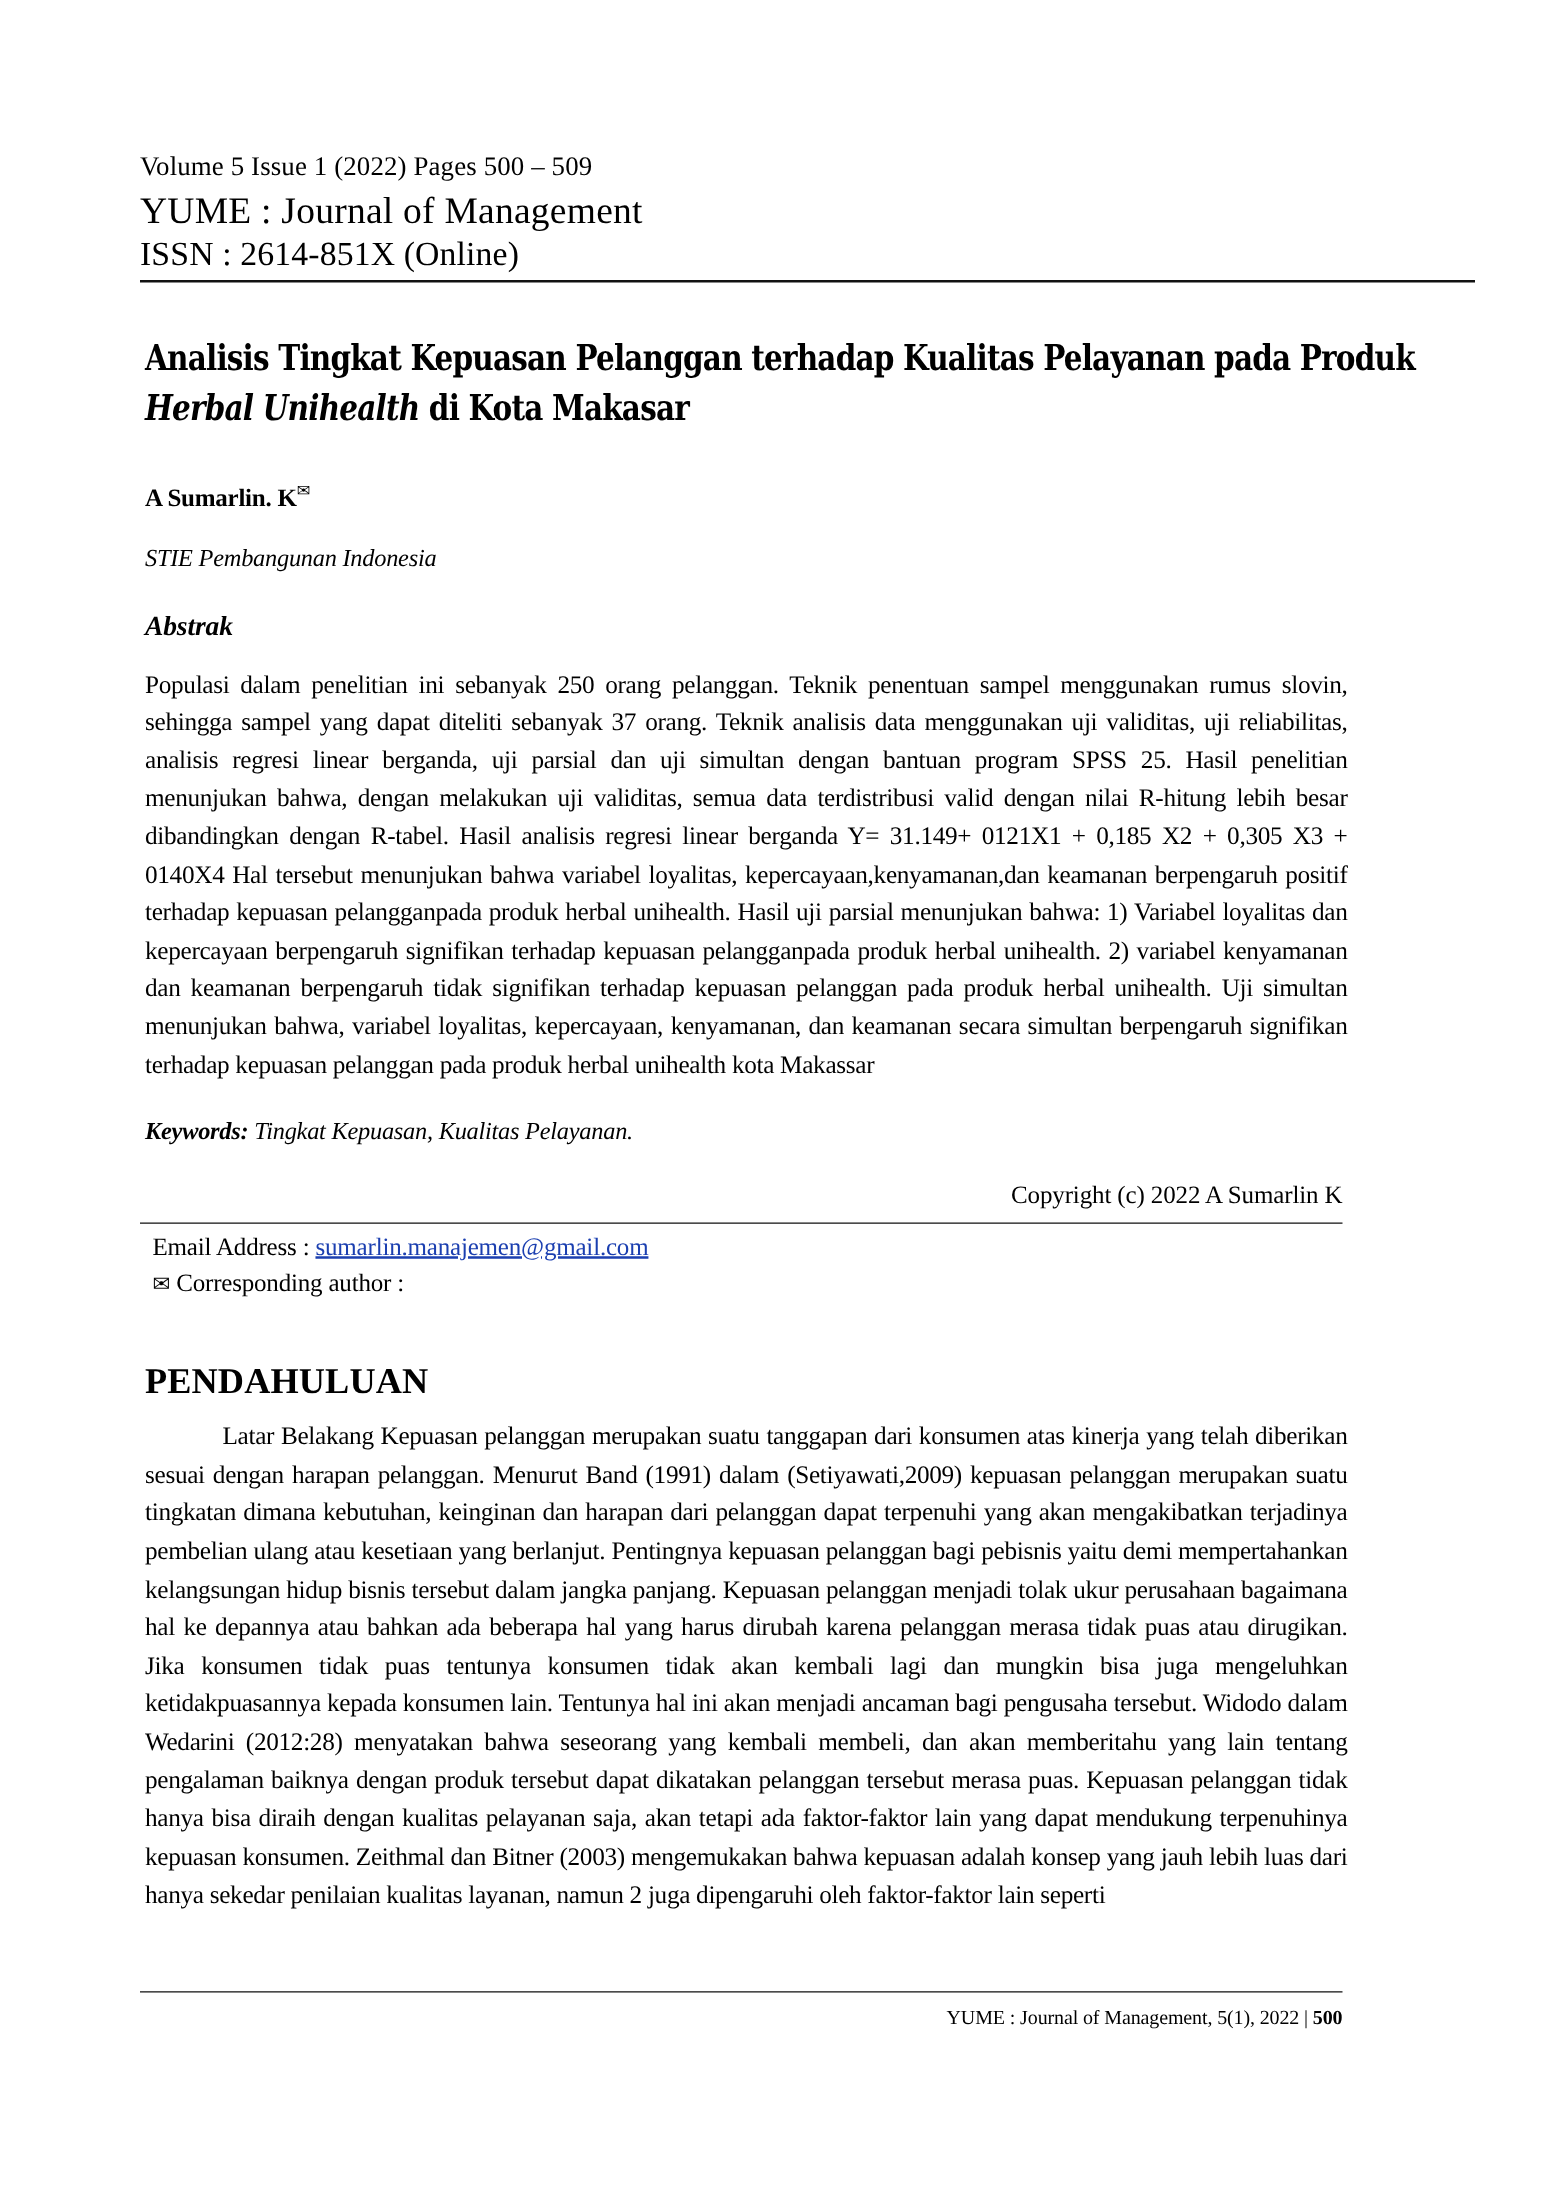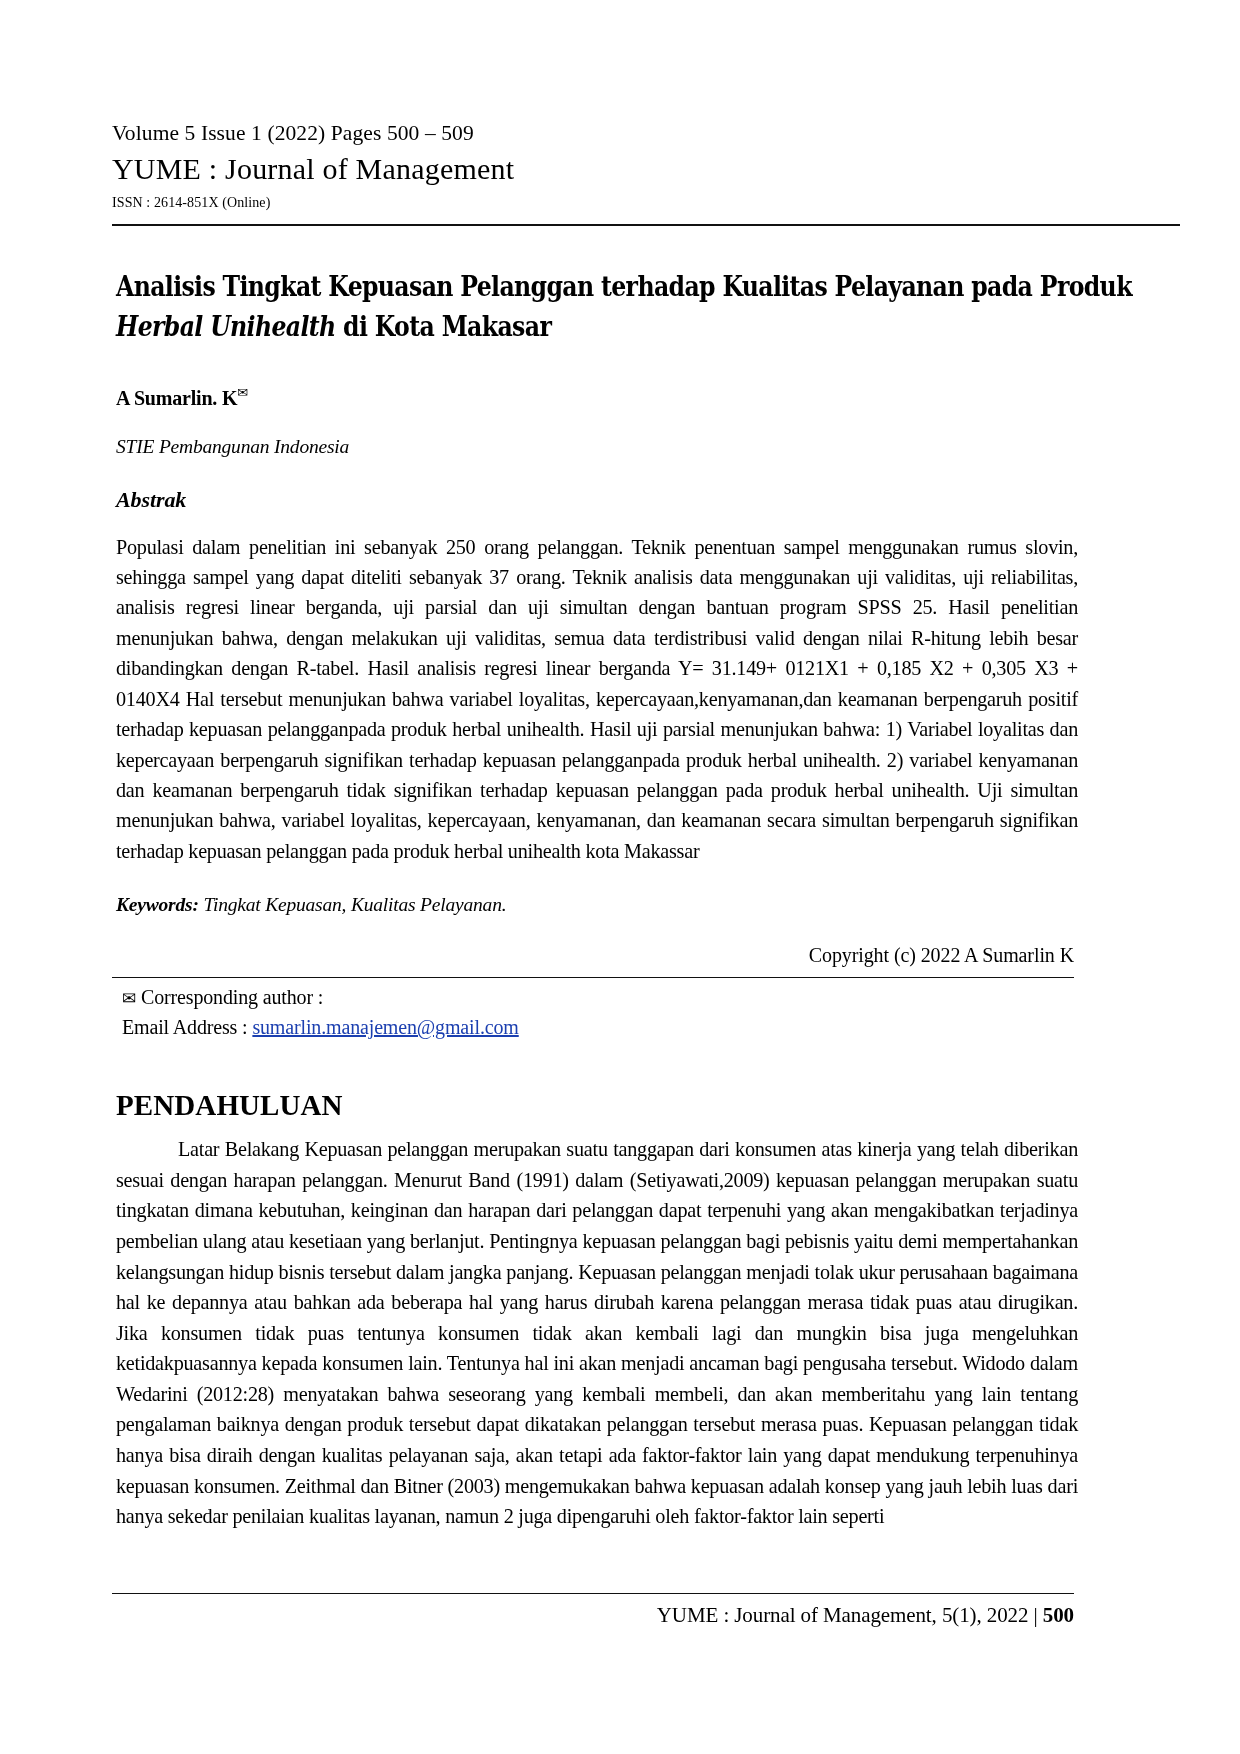--- a/index.html
+++ b/index.html
@@ -30,21 +30,21 @@
     letter-spacing: 0.1px;
   }
   .masthead .journal-name {
     font-size: 30px;
     font-weight: normal;
     line-height: 38px;
     letter-spacing: 0.2px;
     margin-top: 2px;
   }
   .masthead .issn {
-    font-size: 14px;
+    font-size: 27px;
     line-height: 28px;
     letter-spacing: 0.1px;
     margin-top: 1px;
   }
   .rule-top {
     border: 0;
     border-top: 2.2px solid #111;
     margin: 7px 0 0 0;
     width: 100%;
   }
@@ -165,21 +165,21 @@
     border-top: 1.6px solid #111;
     width: 962px;
     margin: 0;
   }
   .footer {
     position: absolute;
     left: 112px;
     top: 1601px;
     width: 962px;
     text-align: right;
-    font-size: 21px;
+    font-size: 16px;
     line-height: 28px;
     letter-spacing: -0.1px;
   }
   .footer b { font-weight: bold; }
 </style>
 </head>
 <body>
 
 <div class="page">
 
@@ -200,22 +200,22 @@
 
   <p class="abstract-body">Populasi dalam penelitian ini sebanyak 250 orang pelanggan. Teknik penentuan sampel menggunakan rumus slovin, sehingga sampel yang dapat diteliti sebanyak 37 orang. Teknik analisis data menggunakan uji validitas, uji reliabilitas, analisis regresi linear berganda, uji parsial dan uji simultan dengan bantuan program SPSS 25. Hasil penelitian menunjukan bahwa, dengan melakukan uji validitas, semua data terdistribusi valid dengan nilai R-hitung lebih besar dibandingkan dengan R-tabel. Hasil analisis regresi linear berganda Y= 31.149+ 0121X1 + 0,185 X2 + 0,305 X3 + 0140X4  Hal tersebut menunjukan bahwa variabel loyalitas, kepercayaan,kenyamanan,dan keamanan berpengaruh positif terhadap kepuasan pelangganpada produk herbal unihealth. Hasil uji parsial menunjukan bahwa: 1) Variabel loyalitas dan kepercayaan berpengaruh signifikan terhadap kepuasan pelangganpada produk herbal unihealth. 2) variabel kenyamanan dan keamanan berpengaruh tidak signifikan terhadap kepuasan pelanggan pada produk herbal unihealth. Uji simultan menunjukan bahwa, variabel loyalitas, kepercayaan, kenyamanan, dan keamanan secara simultan berpengaruh signifikan terhadap kepuasan pelanggan pada produk herbal unihealth kota Makassar</p>
 
   <p class="keywords"><b>Keywords:</b><span> Tingkat Kepuasan, Kualitas Pelayanan.</span></p>
 
   <div class="copyright">Copyright (c) 2022 A Sumarlin K</div>
 
   <hr class="rule-mid">
 
   <div class="corresp">
+    <div><span>Email Address : </span><a class="email-link" href="#"> sumarlin.manajemen@gmail.com</a></div>
     <div><span class="env">✉</span><span> Corresponding author :</span></div>
-    <div><span>Email Address : </span><a class="email-link" href="#"> sumarlin.manajemen@gmail.com</a></div>
   </div>
 
   <h2 class="main-head">PENDAHULUAN</h2>
 
   <p class="main-body">Latar Belakang Kepuasan pelanggan merupakan suatu tanggapan dari konsumen atas kinerja yang telah diberikan sesuai dengan harapan pelanggan. Menurut Band (1991) dalam (Setiyawati,2009) kepuasan pelanggan merupakan suatu tingkatan dimana kebutuhan, keinginan dan harapan dari pelanggan dapat terpenuhi yang akan mengakibatkan terjadinya pembelian ulang atau kesetiaan yang berlanjut. Pentingnya kepuasan pelanggan bagi pebisnis yaitu demi mempertahankan kelangsungan hidup bisnis tersebut dalam jangka panjang. Kepuasan pelanggan menjadi tolak ukur perusahaan bagaimana hal ke depannya atau bahkan ada beberapa hal yang harus dirubah karena pelanggan merasa tidak puas atau dirugikan. Jika konsumen tidak puas tentunya konsumen tidak akan kembali lagi dan mungkin bisa juga mengeluhkan ketidakpuasannya kepada konsumen lain. Tentunya hal ini akan menjadi ancaman bagi pengusaha tersebut. Widodo dalam Wedarini (2012:28) menyatakan bahwa seseorang yang kembali membeli, dan akan memberitahu yang lain tentang pengalaman baiknya dengan produk tersebut dapat dikatakan pelanggan tersebut merasa puas. Kepuasan pelanggan tidak hanya bisa diraih dengan kualitas pelayanan saja, akan tetapi ada faktor-faktor lain yang dapat mendukung terpenuhinya kepuasan konsumen. Zeithmal dan Bitner (2003) mengemukakan bahwa kepuasan adalah konsep yang jauh lebih luas dari hanya sekedar penilaian kualitas layanan, namun 2 juga dipengaruhi oleh faktor-faktor lain seperti</p>
 
   <hr class="rule-bottom">
   <div class="footer"><span>YUME : Journal of Management, 5(1), 2022 | </span><b>500</b></div>
 
 </div>

